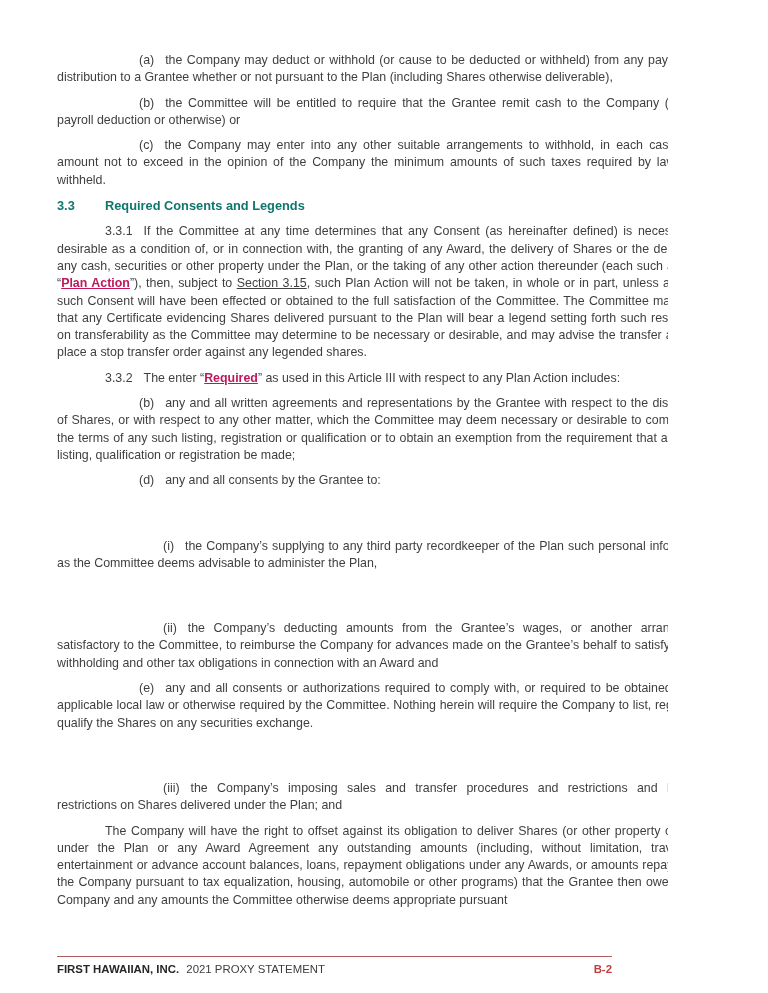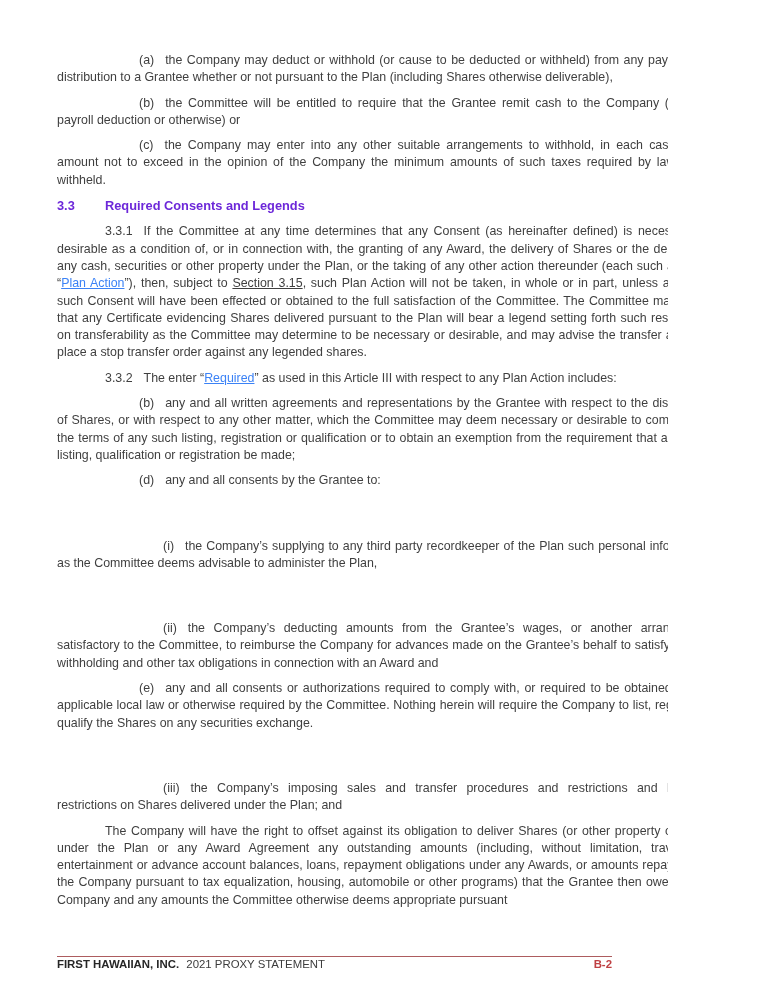--- a/index.html
+++ b/index.html
@@ -33,37 +33,38 @@
     color: #3f3f3f;
   }
   p.ind-1 { text-indent: 48px; }
   p.ind-2 { text-indent: 82px; }
   p.ind-3 { text-indent: 106px; margin-top: 48px; }
   p.heading {
     margin: 0 0 9px 0;
     font-size: 12.8px;
     line-height: 17.3px;
     font-weight: 700;
-    color: #6d28d9;
+    color: #0f766e;
     text-align: left;
   }
   .hlabel {
     display: inline-block;
     width: 48px;
     font-weight: 700;
   }
   .plabel { margin-right: 11px; }
-  .b { font-weight: 400; color: #3b82f6; }
+  .b { font-weight: 700; color: #be185d; }
   .u { text-decoration: underline; }
   .footer {
     position: absolute;
     left: 57px;
     right: 56px;
     top: 956px;
     border-top: 1.5px solid var(--rule-color, #ad5c5f);
+    padding-top: 5px;
     display: flex;
     justify-content: space-between;
     align-items: baseline;
     font-size: 11.4px;
     line-height: 14px;
   }
   .footer-left { color: #3c3c3c; }
   .footer-company { font-weight: 700; color: #262626; }
   .footer-statement { font-weight: 400; color: #3c3c3c; margin-left: 4px; }
   .footer-page {

